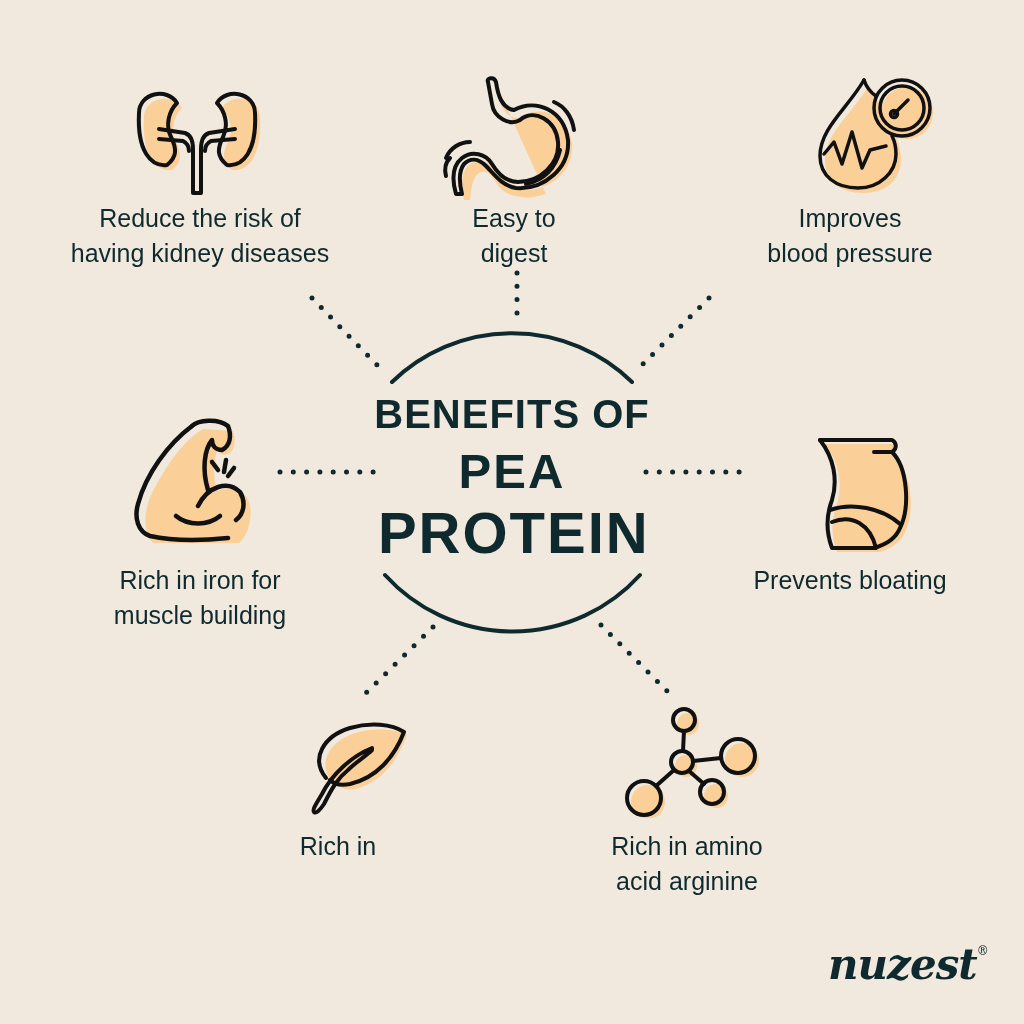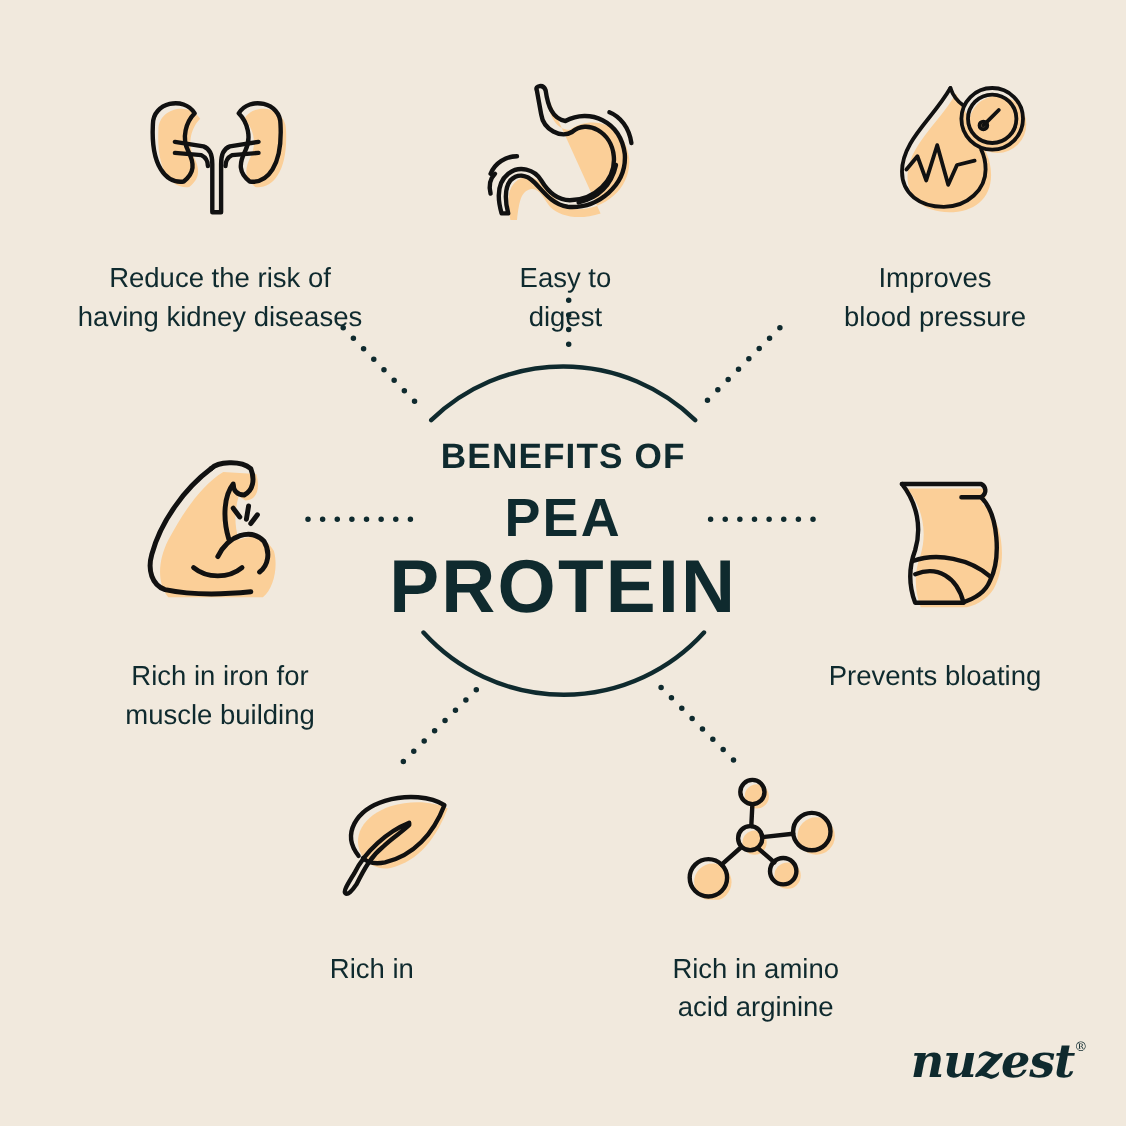--- a/index.html
+++ b/index.html
@@ -12,35 +12,34 @@
   }
   .canvas { position: absolute; left: 0; top: 0; width: 1024px; height: 1024px; }
   .label {
     position: absolute;
     text-align: center;
     font-size: 25px;
     line-height: 35px;
     color: #0f2a2e;
     white-space: nowrap;
     transform: translateX(-50%);
-    margin-top: 35px;
   }
   .label span { display: block; }
   .title {
     position: absolute;
     left: 512px; top: 388px;
     transform: translateX(-50%);
     text-align: center;
     font-weight: bold;
     color: #0f2a2e;
     white-space: nowrap;
   }
-  .title .t1 { display: block; font-size: 32px; line-height: 52px; letter-spacing: 1px; }
+  .title .t1 { display: block; font-size: 40px; line-height: 52px; letter-spacing: 1px; }
   .title .t2 { display: block; font-size: 49px; line-height: 62px; letter-spacing: 2px; }
-  .title .t3 { display: block; font-size: 68px; line-height: 62px; letter-spacing: 2px; text-align: right; }
+  .title .t3 { display: block; font-size: 58px; line-height: 62px; letter-spacing: 2px; text-align: right; }
   .logo {
     position: absolute; left: 828px; top: 940px;
     font-family: "DejaVu Serif", serif;
     font-style: italic; font-weight: bold;
     font-size: 42px; letter-spacing: -1px;
     color: #0f2a2e;
     text-align: right;
   }
   .logo sup { font-size: 12px; font-style: normal; font-weight: normal; vertical-align: top; position: relative; top: 4px; }
   .icon { position: absolute; }

